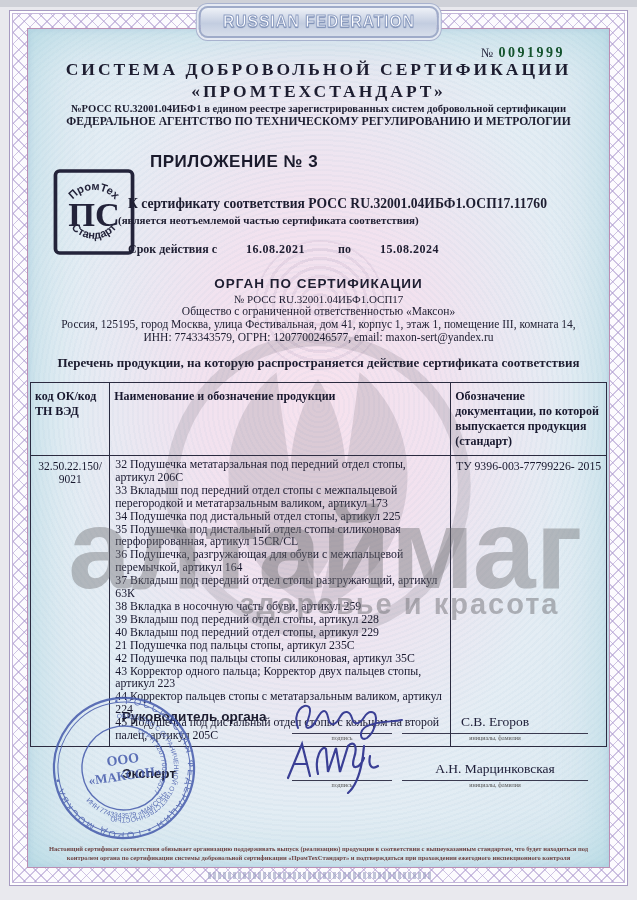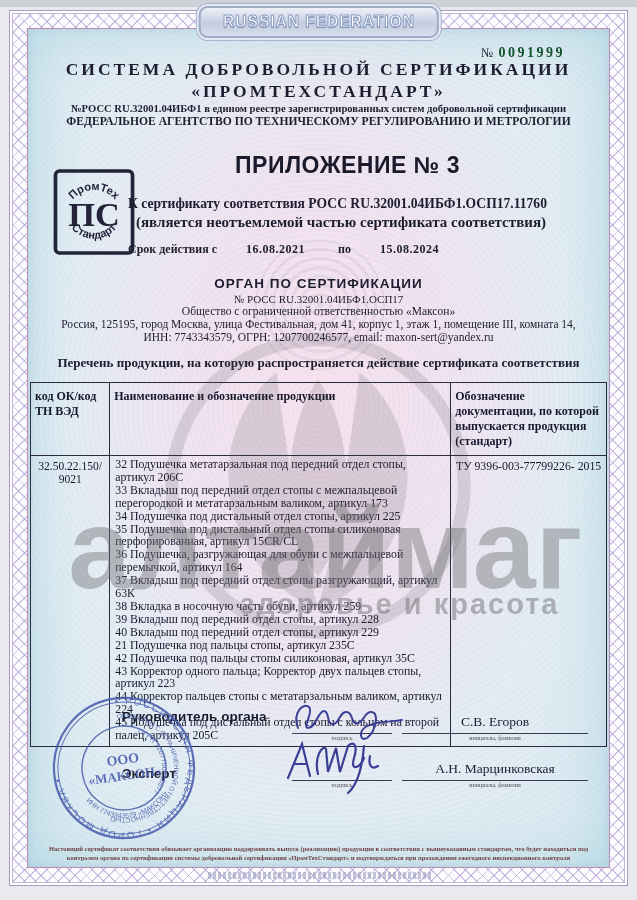--- a/index.html
+++ b/index.html
@@ -45,24 +45,24 @@
   
   .cert-no{position:absolute;top:45px;right:72px;font-size:13px;color:#2a2a40;z-index:5;}
   .cert-no b{color:#14532d;font-weight:bold;letter-spacing:2.5px;font-size:14px;margin-left:5px;}
   .title1{top:59px;font-weight:bold;font-size:17.5px;letter-spacing:3px;}
   .title2{top:81px;font-weight:bold;font-size:17.5px;letter-spacing:3px;}
   .registry{top:103px;font-weight:bold;font-size:10.6px;}
   .agency{top:115px;font-weight:bold;font-size:11.6px;}
   
   .logo{position:absolute;left:53px;top:168px;width:82px;height:88px;}
   
-  .annex-title{position:absolute;left:150px;top:152px;width:310px;text-align:right;
-    font-weight:bold;font-size:23px;letter-spacing:.5px;color:#1a1a2c;}
+  .annex-title{position:absolute;left:150px;top:152px;width:310px;text-align:left;
+    font-weight:bold;font-size:17px;letter-spacing:.5px;color:#1a1a2c;}
   .annex-l1{position:absolute;left:128px;top:196px;font-size:13.6px;font-weight:600;}
-  .annex-l2{position:absolute;left:136px;top:214px;font-size:15px;font-weight:600;}
+  .annex-l2{position:absolute;left:118px;top:214px;font-size:11px;font-weight:600;}
   .validity{position:absolute;left:128px;top:242px;font-size:12px;font-weight:600;}
   .validity b{margin-left:26px;letter-spacing:.5px;}
   .validity .to{margin-left:30px;font-weight:600;}
   
   .org-title{top:276px;font-weight:bold;font-size:13.5px;letter-spacing:1px;}
   .org-num{top:293px;font-size:11px;}
   .org-name{top:305px;font-size:11.5px;}
   .org-addr{top:318px;font-size:11.5px;}
   .org-cont{top:331px;font-size:11.5px;}
   .list-title{top:355px;font-weight:bold;font-size:13px;}

